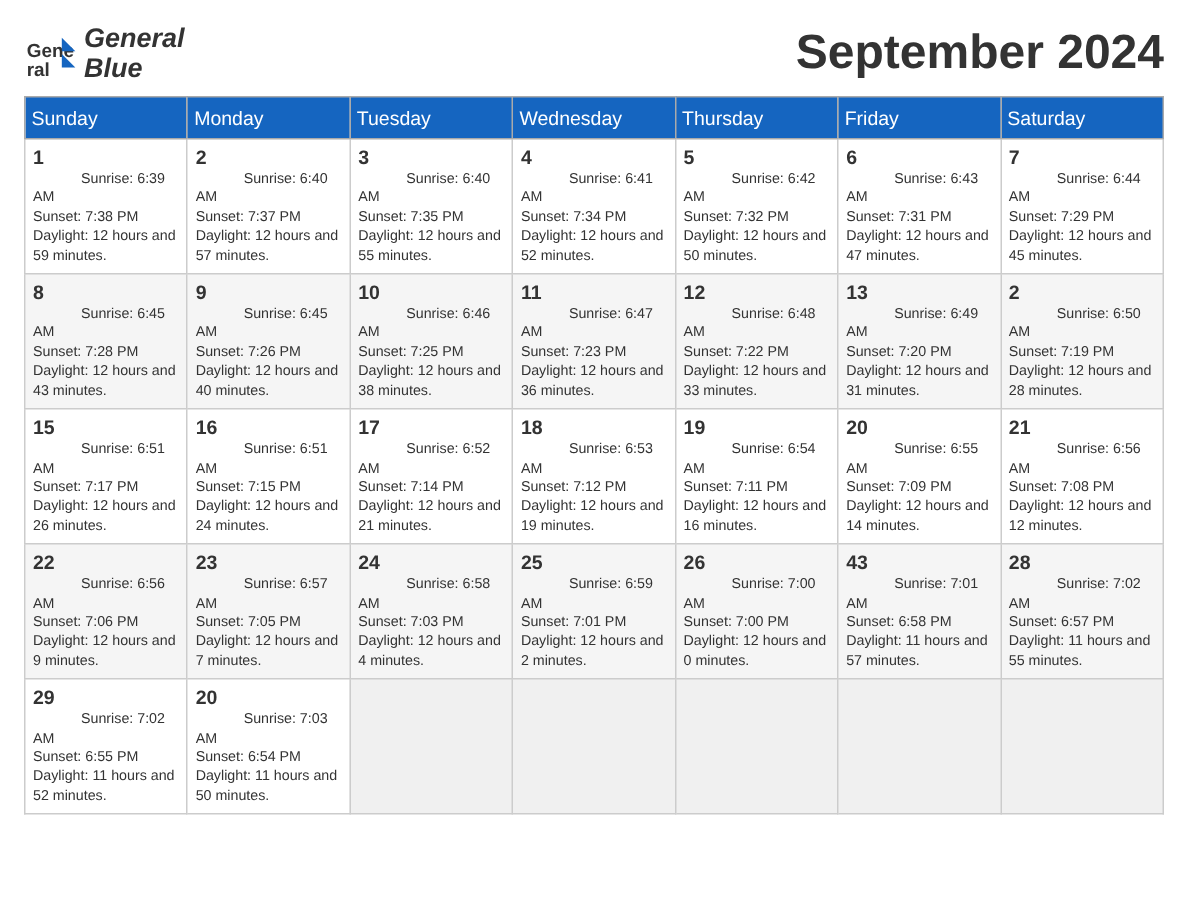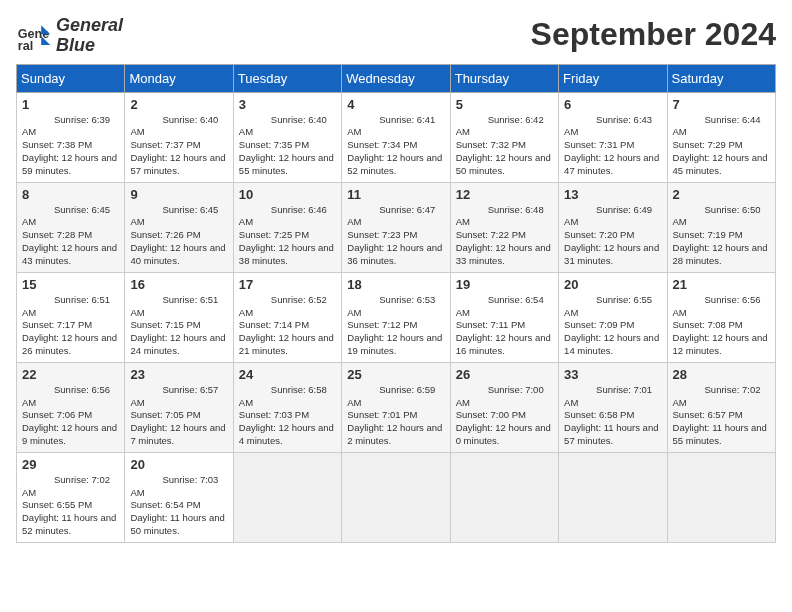--- a/index.html
+++ b/index.html
@@ -149,21 +149,21 @@
         <td><span class="day-number">19</span><span class="day-detail">Sunrise: 6:54 AM<br>Sunset: 7:11 PM<br>Daylight: 12 hours and 16 minutes.</span></td>
         <td><span class="day-number">20</span><span class="day-detail">Sunrise: 6:55 AM<br>Sunset: 7:09 PM<br>Daylight: 12 hours and 14 minutes.</span></td>
         <td><span class="day-number">21</span><span class="day-detail">Sunrise: 6:56 AM<br>Sunset: 7:08 PM<br>Daylight: 12 hours and 12 minutes.</span></td>
       </tr>
       <tr>
         <td><span class="day-number">22</span><span class="day-detail">Sunrise: 6:56 AM<br>Sunset: 7:06 PM<br>Daylight: 12 hours and 9 minutes.</span></td>
         <td><span class="day-number">23</span><span class="day-detail">Sunrise: 6:57 AM<br>Sunset: 7:05 PM<br>Daylight: 12 hours and 7 minutes.</span></td>
         <td><span class="day-number">24</span><span class="day-detail">Sunrise: 6:58 AM<br>Sunset: 7:03 PM<br>Daylight: 12 hours and 4 minutes.</span></td>
         <td><span class="day-number">25</span><span class="day-detail">Sunrise: 6:59 AM<br>Sunset: 7:01 PM<br>Daylight: 12 hours and 2 minutes.</span></td>
         <td><span class="day-number">26</span><span class="day-detail">Sunrise: 7:00 AM<br>Sunset: 7:00 PM<br>Daylight: 12 hours and 0 minutes.</span></td>
-        <td><span class="day-number">33</span><span class="day-detail">Sunrise: 7:01 AM<br>Sunset: 6:58 PM<br>Daylight: 11 hours and 57 minutes.</span></td>
+        <td><span class="day-number">43</span><span class="day-detail">Sunrise: 7:01 AM<br>Sunset: 6:58 PM<br>Daylight: 11 hours and 57 minutes.</span></td>
         <td><span class="day-number">28</span><span class="day-detail">Sunrise: 7:02 AM<br>Sunset: 6:57 PM<br>Daylight: 11 hours and 55 minutes.</span></td>
       </tr>
       <tr>
         <td><span class="day-number">29</span><span class="day-detail">Sunrise: 7:02 AM<br>Sunset: 6:55 PM<br>Daylight: 11 hours and 52 minutes.</span></td>
         <td><span class="day-number">20</span><span class="day-detail">Sunrise: 7:03 AM<br>Sunset: 6:54 PM<br>Daylight: 11 hours and 50 minutes.</span></td>
         <td class="empty"></td>
         <td class="empty"></td>
         <td class="empty"></td>
         <td class="empty"></td>
         <td class="empty"></td>

